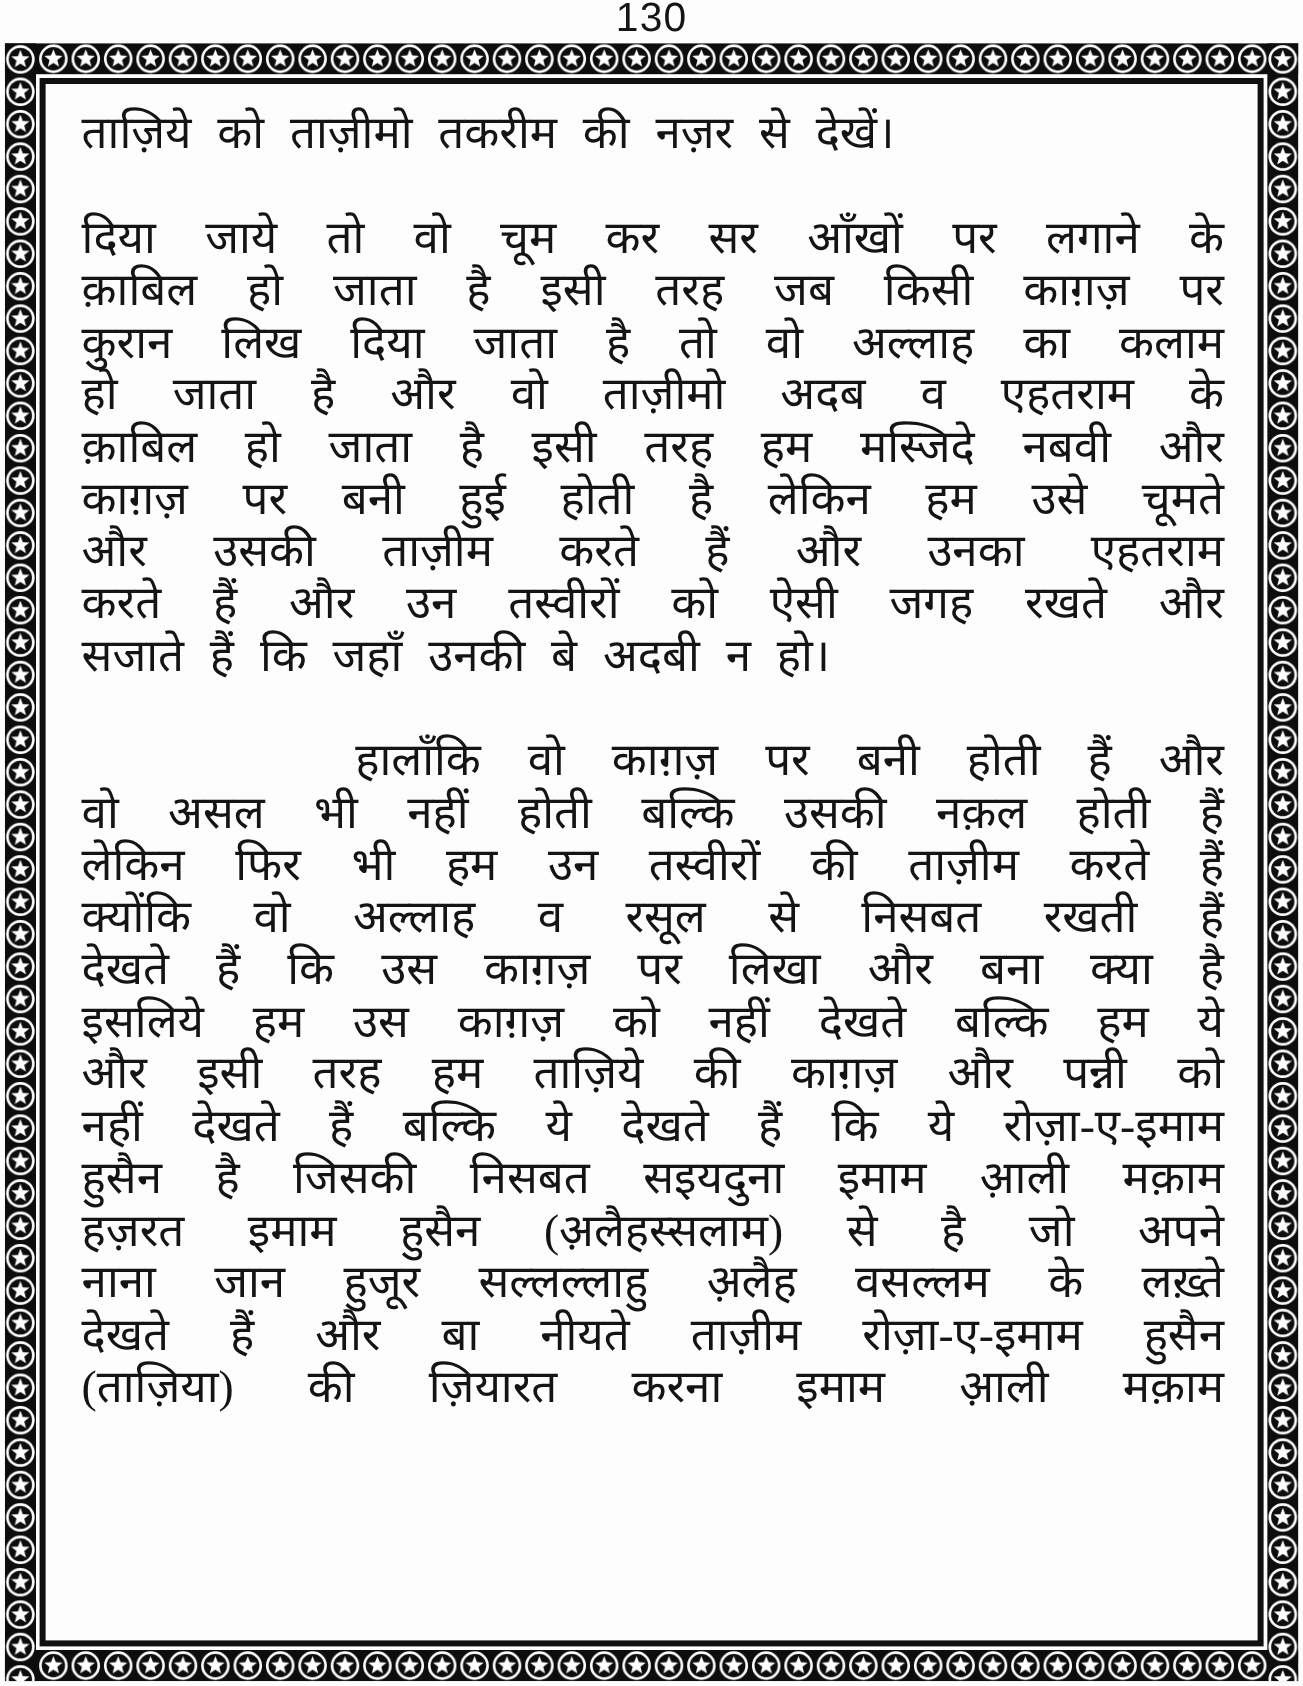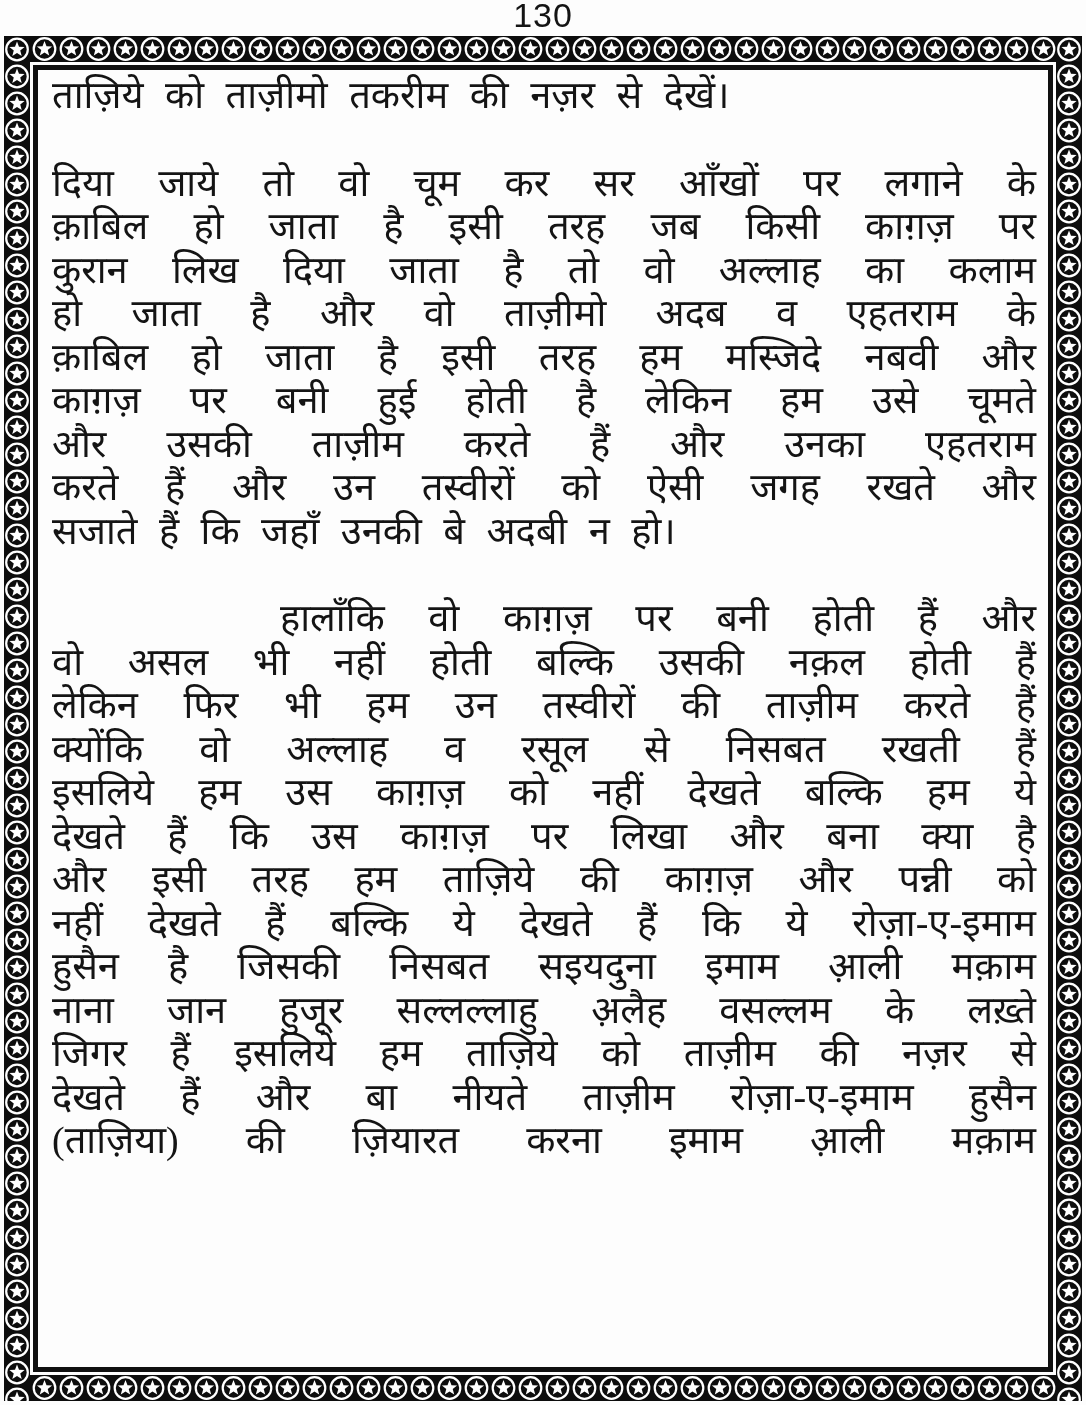--- a/index.html
+++ b/index.html
@@ -30,21 +30,21 @@
     position: absolute; inset: 29px;
     border: 5px solid #101010;
   }
   .text-area {
     position: absolute;
     left: 48px; right: 46px; top: 38px; bottom: 36px;
     color: #141414;
     font-size: 38px;
     line-height: 43.5px;
   }
-  .para { margin: 0; }
+  .para { margin: 16px; }
   .para + .para { margin-top: 44px; }
   .ln {
     text-align: justify;
     text-align-last: justify;
     word-spacing: 2px;
     white-space: normal;
   }
   .ln.left {
     text-align: left;
     text-align-last: left;
@@ -122,25 +122,25 @@
       <div class="ln">और उसकी ताज़ीम करते हैं और उनका एहतराम</div>
       <div class="ln">करते हैं और उन तस्वीरों को ऐसी जगह रखते और</div>
       <div class="ln left">सजाते हैं कि जहाँ उनकी बे अदबी न हो।</div>
     </div>
 
     <div class="para">
       <div class="ln ind-lg">हालाँकि वो काग़ज़ पर बनी होती हैं और</div>
       <div class="ln">वो असल भी नहीं होती बल्कि उसकी नक़ल होती हैं</div>
       <div class="ln">लेकिन फिर भी हम उन तस्वीरों की ताज़ीम करते हैं</div>
       <div class="ln">क्योंकि वो अल्लाह व रसूल से निसबत रखती हैं</div>
+      <div class="ln">देखते हैं कि उस काग़ज़ पर लिखा और बना क्या है</div>
       <div class="ln">इसलिये हम उस काग़ज़ को नहीं देखते बल्कि हम ये</div>
-      <div class="ln">देखते हैं कि उस काग़ज़ पर लिखा और बना क्या है</div>
       <div class="ln">और इसी तरह हम ताज़िये की काग़ज़ और पन्नी को</div>
       <div class="ln">नहीं देखते हैं बल्कि ये देखते हैं कि ये रोज़ा-ए-इमाम</div>
       <div class="ln">हुसैन है जिसकी निसबत सइयदुना इमाम आ़ली मक़ाम</div>
+      <div class="ln">हज़रत इमाम हुसैन (अ़लैहस्सलाम) से है जो अपने</div>
       <div class="ln">नाना जान हुजूर सल्लल्लाहु अ़लैह वसल्लम के लख़्ते</div>
-      <div class="ln">जिगर हैं इसलिये हम ताज़िये को ताज़ीम की नज़र से</div>
       <div class="ln">देखते हैं और बा नीयते ताज़ीम रोज़ा-ए-इमाम हुसैन</div>
       <div class="ln">(ताज़िया) की ज़ियारत करना इमाम आ़ली मक़ाम</div>
     </div>
 
   </div>
 </div>
 
 </body></html>

